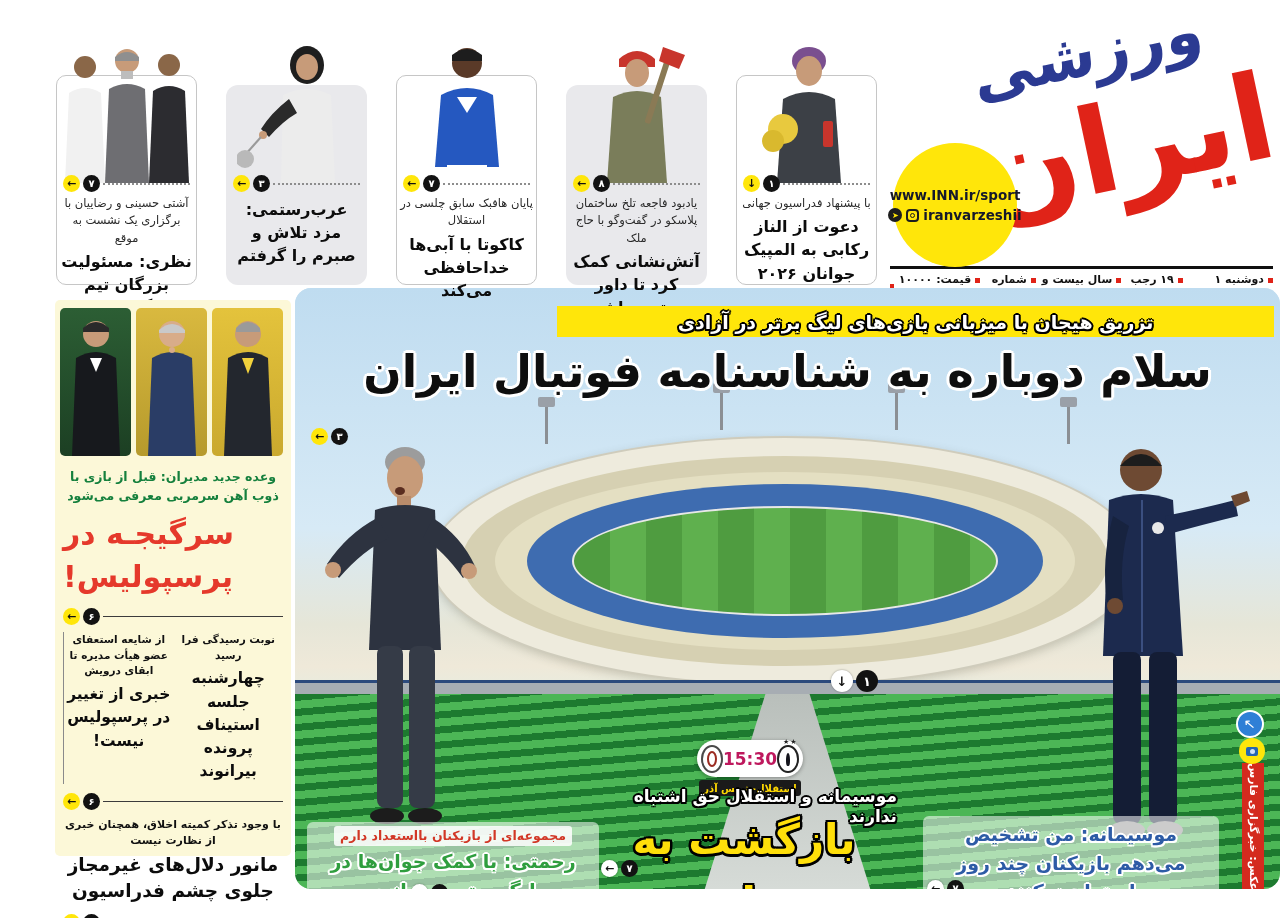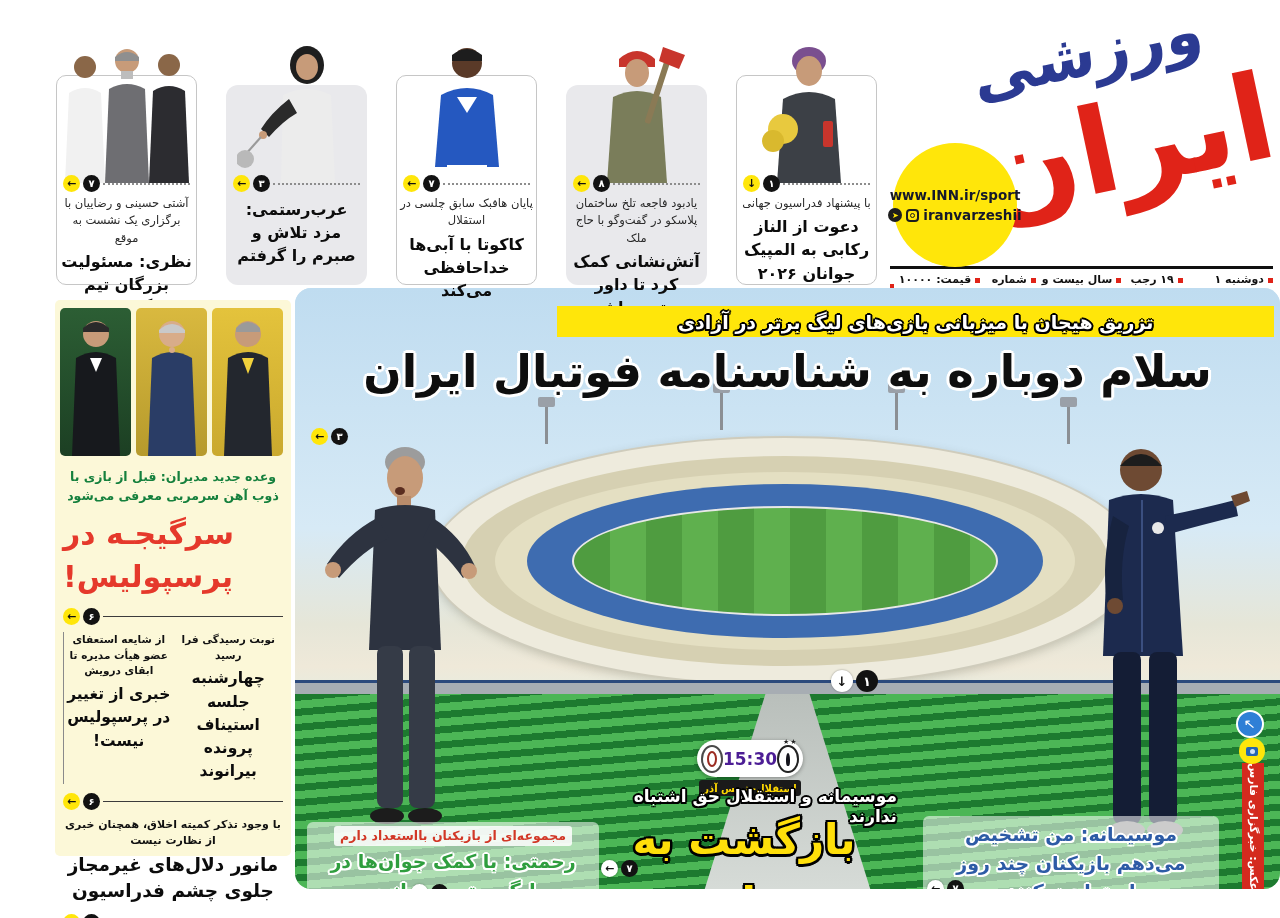--- a/index.html
+++ b/index.html
@@ -83,21 +83,21 @@
   .hero-headline { position:absolute; top:54px; left:0; right:0; z-index:4; text-align:center; font-size:45px; font-weight:bold; color:#0e0e0e; line-height:1.35; }
   .hero-badge3 { position:absolute; left:16px; top:140px; z-index:5; }
   .hero-badge1 { position:absolute; left:536px; top:382px; z-index:5; }
 
   .match { position:absolute; left:402px; top:452px; z-index:5; width:106px; height:37px; background:#fff; border-radius:19px; box-shadow:0 1px 4px rgba(0,0,0,.35); display:flex; align-items:center; justify-content:space-between; padding:0 4px; direction:ltr; }
   .club { width:28px; height:28px; border-radius:50%; background:#fff; border:2px solid #4a4a4a; position:relative; }
   .club.a::after { content:""; position:absolute; inset:4px; border-radius:50%; border:2px solid #9b2c22; }
   .club.b { border-color:#222; }
   .club.b::after { content:""; position:absolute; inset:6px 7px 5px 7px; border-radius:50% 50% 40% 40%; background:#14141c; }
   .club.b::before { content:"★★"; position:absolute; top:-9px; left:4px; font-size:7px; color:#222; letter-spacing:1px; }
-  .match-time { font-size:17px; font-weight:bold; color:#4c1d95; }
+  .match-time { font-size:17px; font-weight:bold; color:#be185d; }
   .match-label { position:absolute; left:404px; top:492px; z-index:5; width:102px; height:16px; background:#1a1a1a; border-radius:3px; color:#ffd900; font-size:10px; font-weight:bold; display:flex; align-items:center; justify-content:center; }
 
   .center-kicker { position:absolute; left:300px; top:498px; width:302px; z-index:5; text-align:right; font-size:17px; font-weight:bold; color:#fff; }
   .center-headline { position:absolute; left:290px; top:520px; width:318px; z-index:5; text-align:center; font-size:42px; font-weight:bold; color:#ffdf0a; line-height:1.5; }
   .center-badge { position:absolute; left:306px; top:572px; z-index:6; }
 
   .side-story { position:absolute; z-index:5; text-align:center; background:rgba(255,255,255,.55); border-radius:6px; padding:3px 6px 4px; }
   .side-story .k { display:inline-block; background:rgba(255,255,255,.85); border-radius:3px; padding:0 6px; font-size:12.5px; font-weight:bold; color:#d23726; line-height:1.6; }
   .side-story .h { margin-top:1px; font-size:19px; font-weight:bold; line-height:1.5; }
   .story-left  { left:12px;  top:534px; width:292px; }

